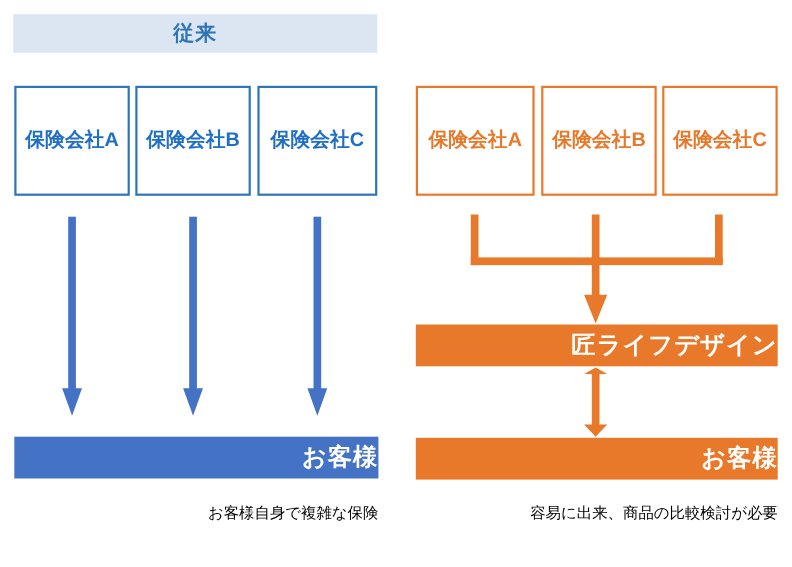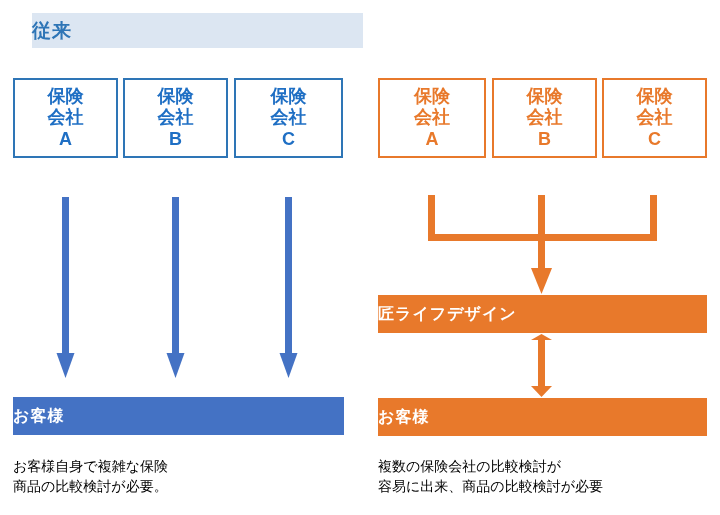--- a/index.html
+++ b/index.html
@@ -19,49 +19,49 @@
     height: 515px;
     overflow: hidden;
     background: #ffffff;
   }
 
   
   .col-header {
     position: absolute;
     height: 35px;
     line-height: 35px;
+    text-align: center;
     font-size: 19px;
     font-weight: bold;
     letter-spacing: 1px;
-    margin-left: 20px;
   }
   .header-left {
     left: 12px;
     top: 13px;
     width: 331px;
     background: #dce6f2;
     color: #2e75b6;
   }
   .header-right {
     left: 378px;
     top: 13px;
     width: 329px;
     background: #fdf0d0;
     color: #e8792b;
   }
 
   
   .company-box {
     position: absolute;
     top: 78px;
-    height: 80px;
+    height: 100px;
     background: #ffffff;
     box-sizing: border-box;
     display: flex;
-    flex-direction: column;
+    flex-direction: row;
     align-items: center;
     justify-content: center;
     font-size: 18px;
     font-weight: bold;
     line-height: 1.18;
   }
   .company-box.blue {
     border: 2px solid #2e75b6;
     color: #1f6fc4;
   }
@@ -78,23 +78,23 @@
   
   .rbox-a { left: 378px; width: 108px; }
   .rbox-b { left: 492px; width: 105px; }
   .rbox-c { left: 602px; width: 105px; }
 
   
   .bar {
     position: absolute;
     height: 38px;
     line-height: 38px;
-    text-align: left;
+    text-align: right;
     color: #ffffff;
-    font-size: 16px;
+    font-size: 22px;
     font-weight: bold;
     letter-spacing: 1px;
   }
   .bar-customer-left {
     left: 13px; top: 397px; width: 331px;
     background: #4472c4;
   }
   .bar-brand-right {
     left: 378px; top: 295px; width: 329px;
     background: #e8792b;
@@ -109,21 +109,21 @@
     position: absolute;
     left: 0; top: 0;
     width: 720px;
     height: 515px;
     pointer-events: none;
   }
 
   
   .caption {
     position: absolute;
-    text-align: left;
+    text-align: right;
     font-size: 14px;
     color: #000000;
     line-height: 1.45;
     font-weight: normal;
   }
   .caption-left  { left: 13px;  top: 456px; width: 331px; }
   .caption-right { left: 378px; top: 456px; width: 329px; }
   .caption .line { display: block; white-space: nowrap; }
 </style>
 </head>
@@ -202,21 +202,19 @@
   </svg>
 
   <div class="bar bar-customer-left">お客様</div>
 
   <div class="bar bar-brand-right">匠ライフデザイン</div>
 
   <div class="bar bar-customer-right">お客様</div>
 
   <div class="caption caption-left">
     <span class="line">お客様自身で複雑な保険</span>
-    <span class="line">商品の比較検討が必要。</span>
   </div>
 
   <div class="caption caption-right">
-    <span class="line">複数の保険会社の比較検討が</span>
     <span class="line">容易に出来、商品の比較検討が必要</span>
   </div>
 
 </div>
 
 </body></html>

